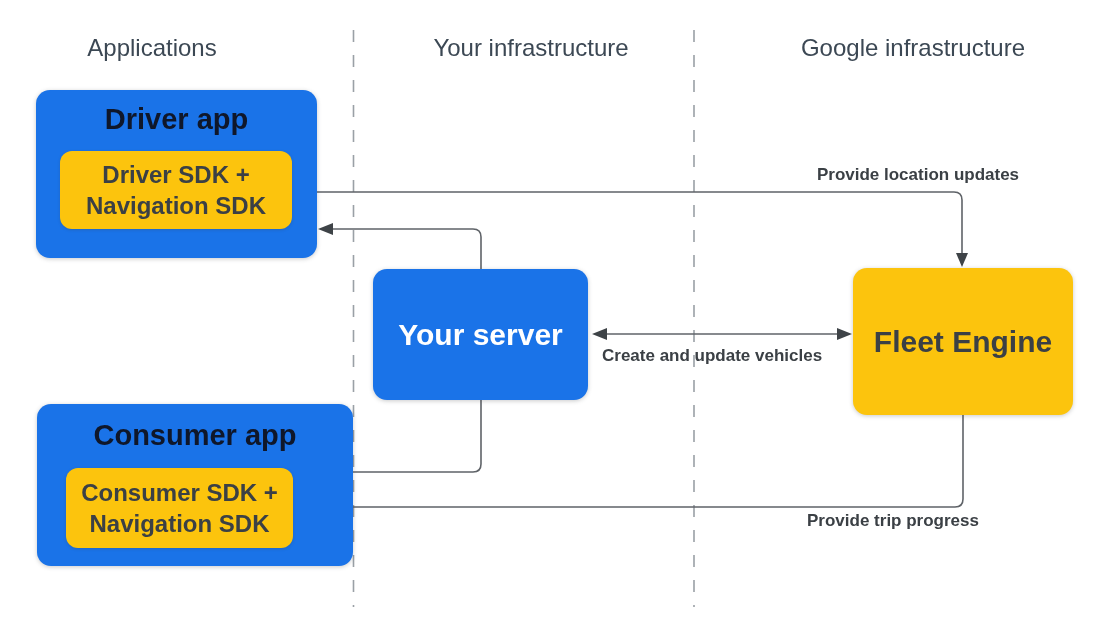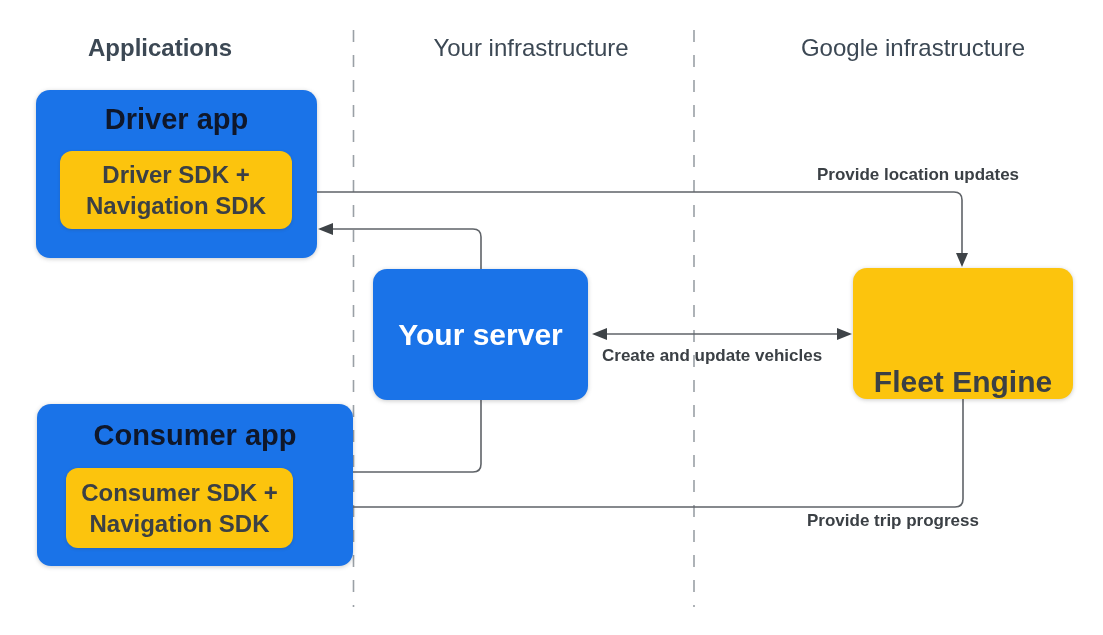--- a/index.html
+++ b/index.html
@@ -26,21 +26,21 @@
 
   .col-header {
     position: absolute;
     top: 34px;
     transform: translateX(-50%);
     font-size: 24px;
     font-weight: 400;
     color: var(--header-text);
     white-space: nowrap;
   }
-  #hdr-applications { left: 160px; font-weight: bold; }
+  #hdr-applications { left: 152px; }
   #hdr-your-infra   { left: 531px; }
   #hdr-google-infra { left: 913px; }
 
   svg.connector-layer {
     position: absolute;
     left: 0; top: 0;
     width: 1103px; height: 635px;
   }
   .divider  { stroke: var(--divider); stroke-width: 1.6; stroke-dasharray: 12 13; fill: none; }
   .conn     { stroke: var(--line); stroke-width: 1.6; fill: none; }
@@ -88,24 +88,24 @@
 
   #node-your-server  {
     left: 373px; top: 269px; width: 215px; height: 131px;
     display: flex; align-items: center; justify-content: center;
   }
   #node-your-server .centered-title {
     font-weight: 700; font-size: 30px; color: #FFFFFF; white-space: nowrap;
   }
 
   #node-fleet-engine {
-    left: 853px; top: 268px; width: 220px; height: 131px;
+    left: 853px; top: 268px; width: 220px; height: 147px;
     background: var(--node-yellow);
     border-radius: 14px;
-    display: flex; align-items: flex-end; justify-content: center;
+    display: flex; align-items: center; justify-content: center;
   }
   #node-fleet-engine .centered-title {
     font-weight: 700; font-size: 30px; color: var(--dark-text); white-space: nowrap;
   }
 
   .edge-label {
     position: absolute;
     font-weight: 700;
     font-size: 17px;
     color: var(--dark-text);

